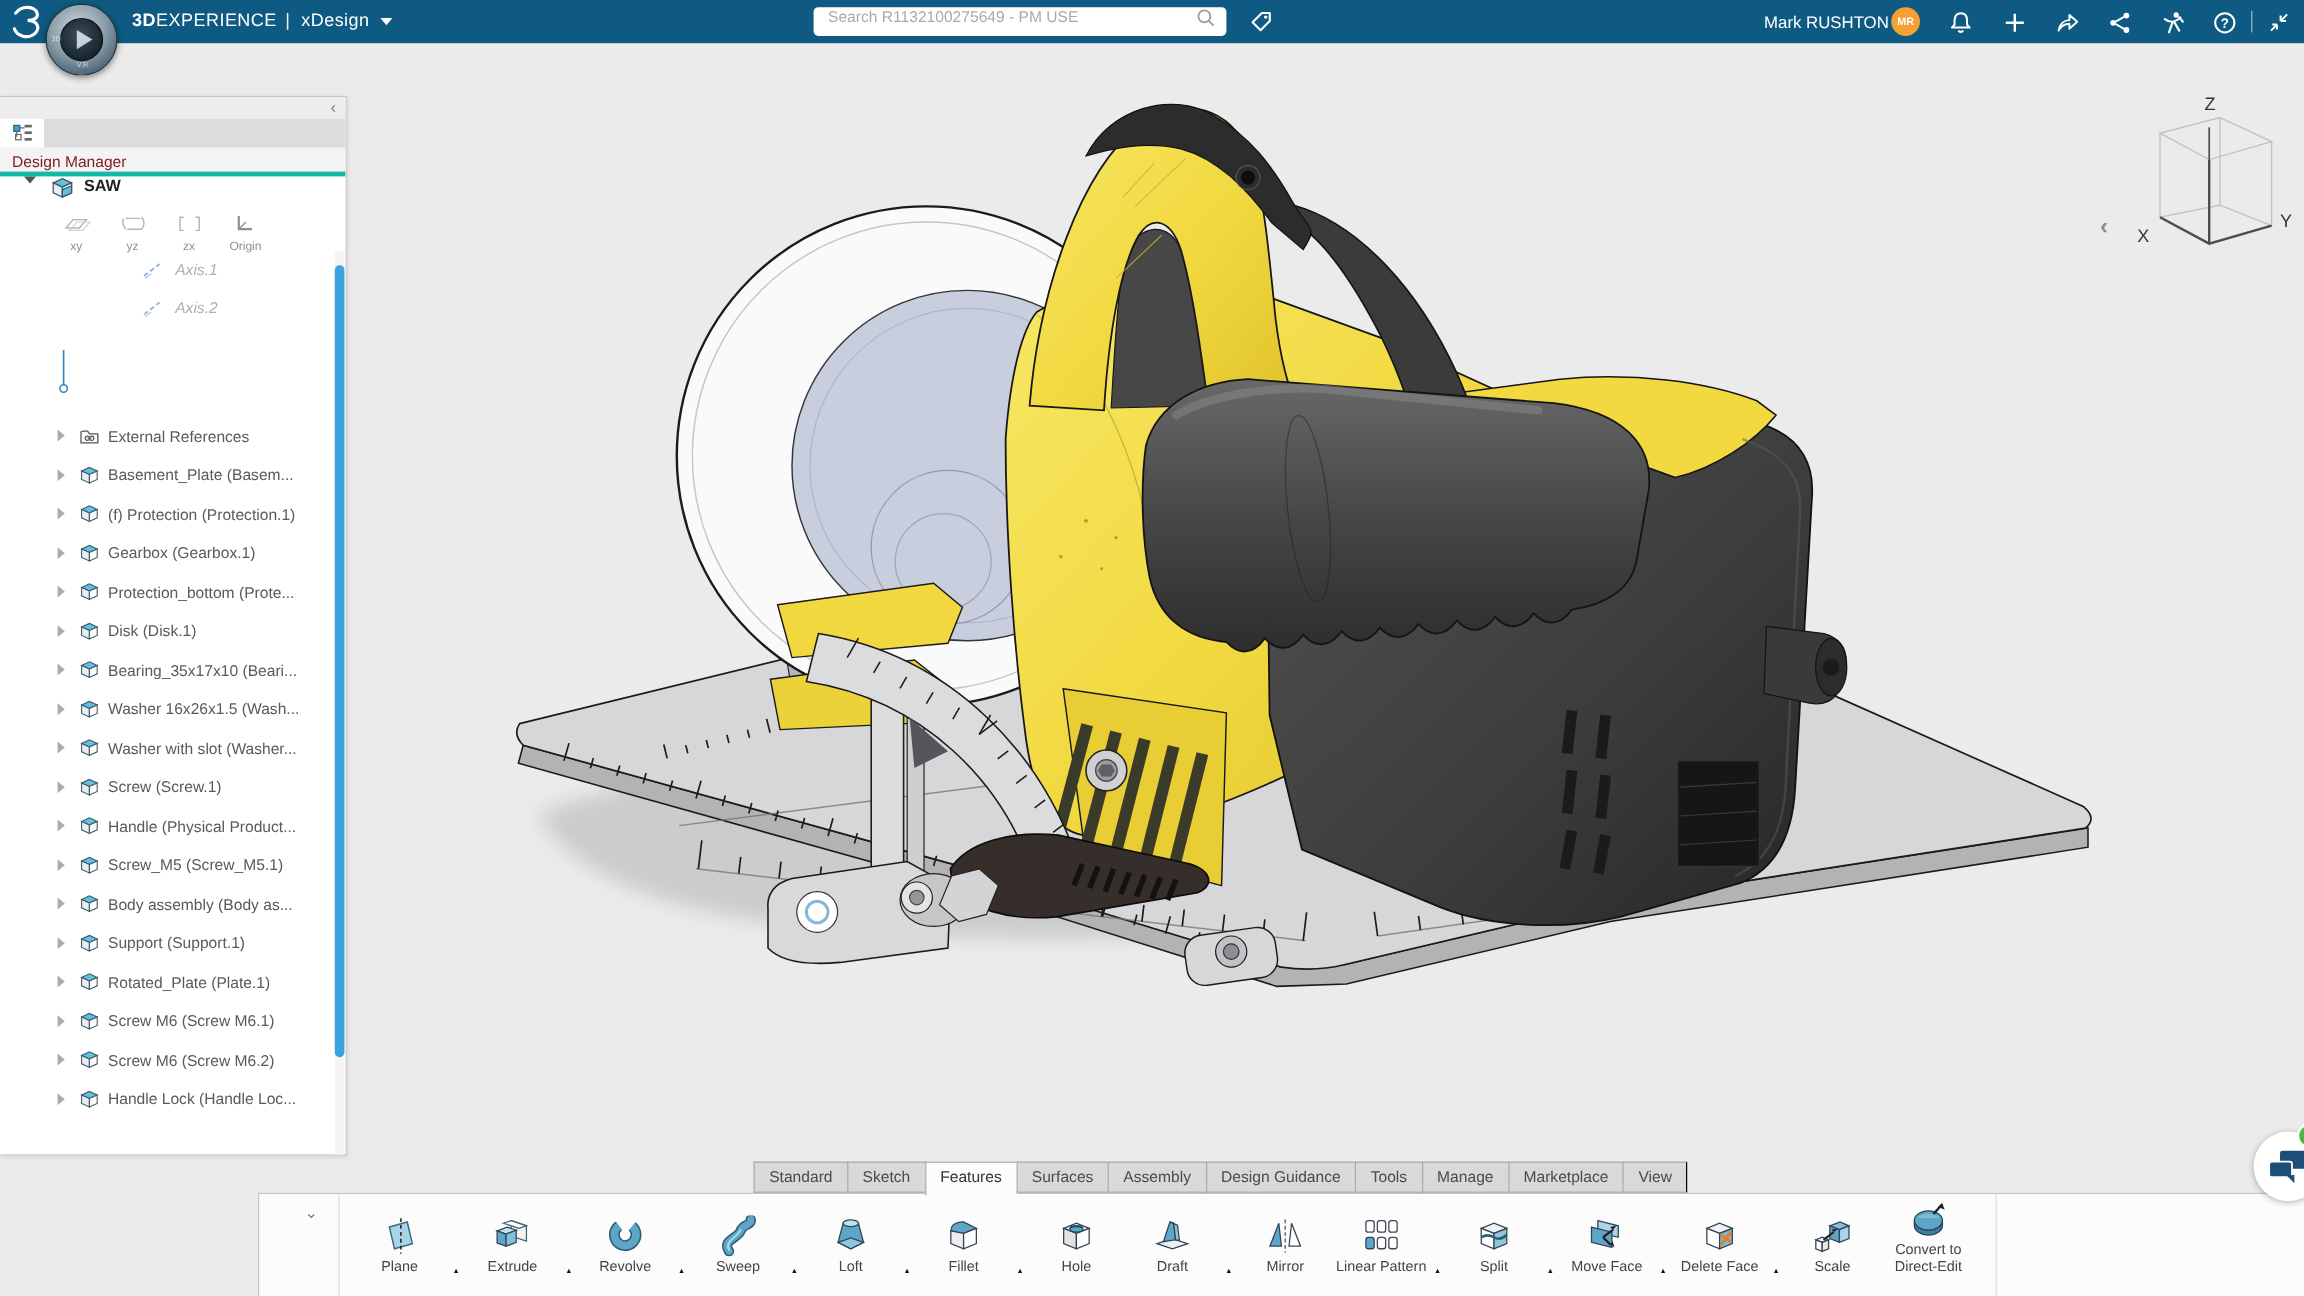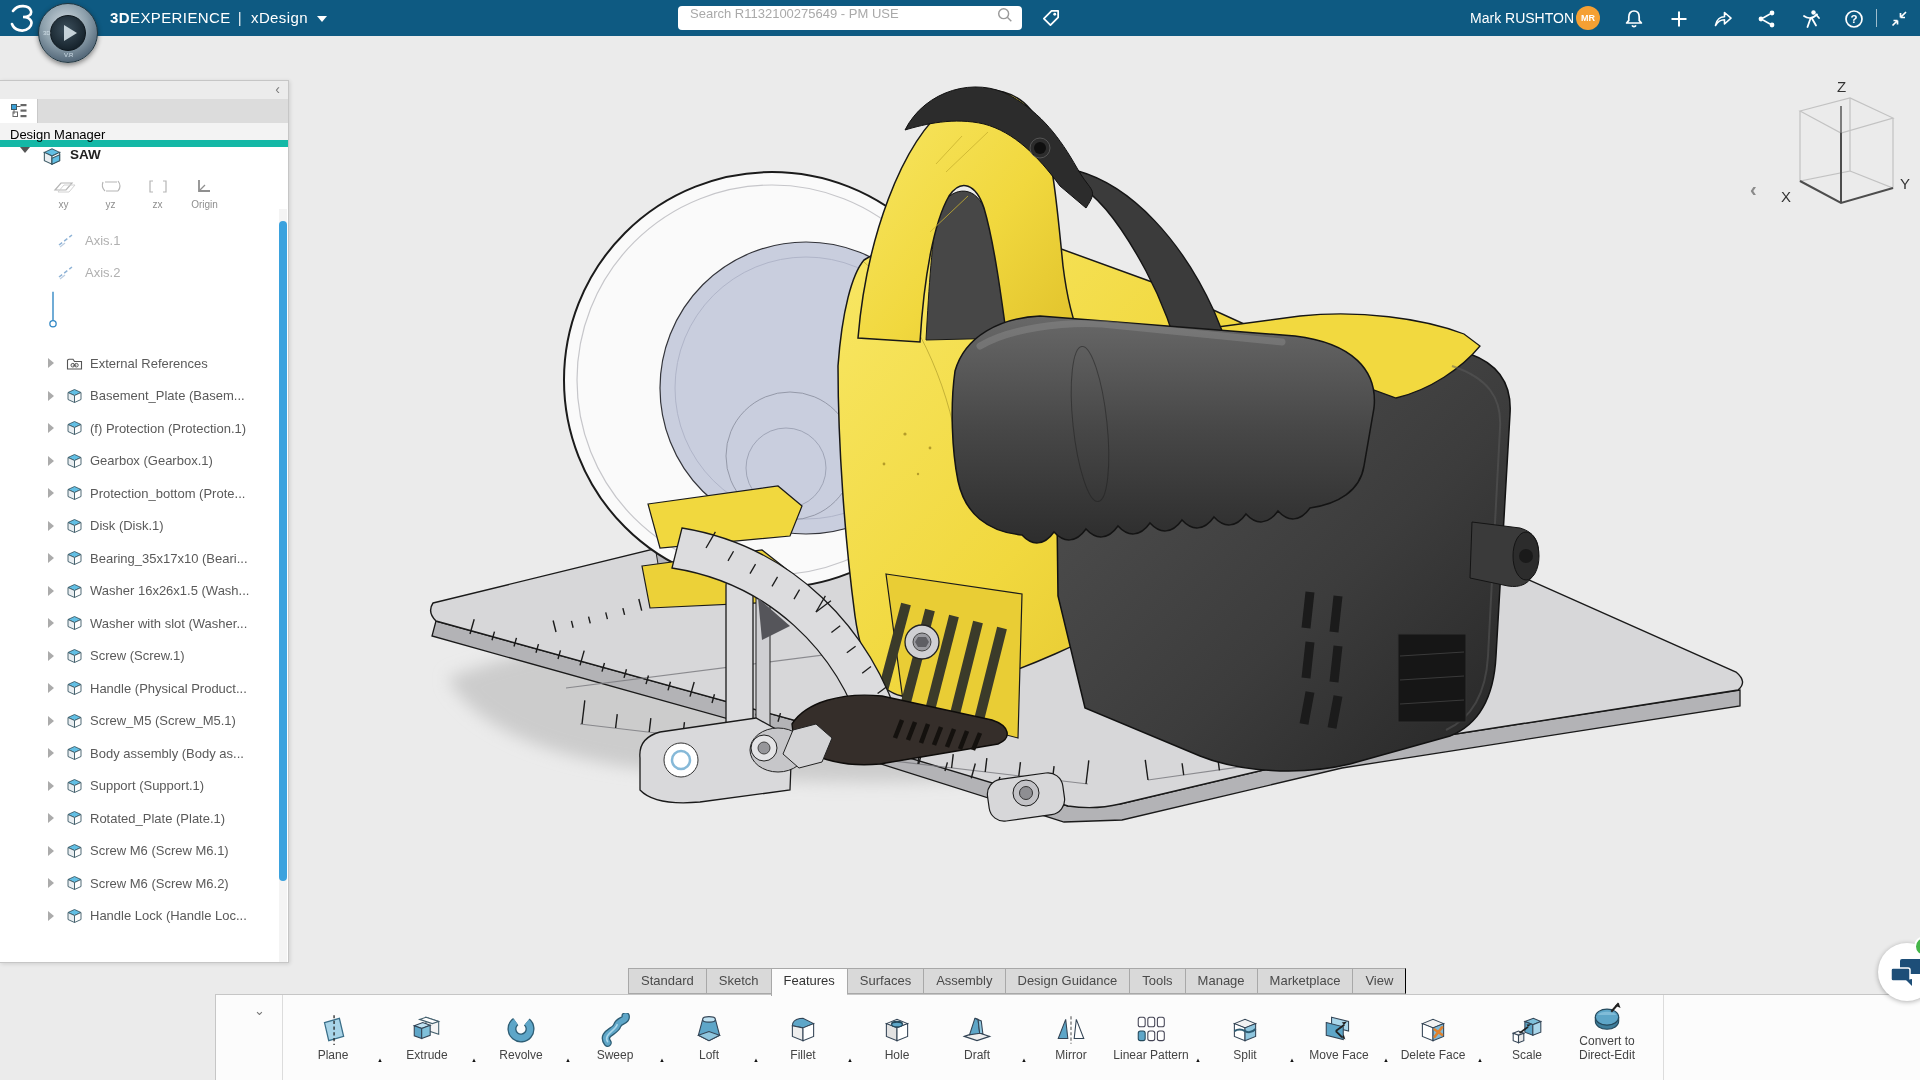--- a/index.html
+++ b/index.html
@@ -58,31 +58,31 @@
 
   
   .sidebar { position:absolute; left:0; top:80px; width:289px; height:883px; background:#fff;
              border:1px solid #c6c6c6; border-left:none; z-index:20; overflow:hidden;
              box-shadow:1px 1px 4px rgba(0,0,0,.12); }
   .sb-row1 { height:18px; background:#ececec; position:relative; }
   .sb-collapse { position:absolute; right:8px; top:0px; color:#7a7a7a; font-size:14px; cursor:pointer; }
   .sb-tabs { height:24px; background:#dcdcdc; position:relative; }
   .sb-tab { position:absolute; left:0; top:0; width:38px; height:24px; background:#fff;
             border-right:1px solid #c9c9c9; display:flex; align-items:center; justify-content:center; cursor:pointer; }
-  .sb-title { height:24px; background:#f3f3f3; color:#000000; font-size:13px; line-height:24px;
-              padding-left:10px; border-bottom:7px solid #14b8a6; }
+  .sb-title { height:24px; background:#f3f3f3; color:#7f1d1d; font-size:13px; line-height:24px;
+              padding-left:10px; border-bottom:4px solid #14b8a6; }
   .tree { position:relative; height:817px; }
   .root-row { display:flex; align-items:flex-start; height:28px; padding-left:20px; cursor:pointer; }
   .root-row .caret { width:0; height:0; border-left:5px solid transparent; border-right:5px solid transparent;
               border-top:6px solid #555; margin-right:12px; }
   .root-row .rlabel { font-size:13.5px; font-weight:bold; color:#222; margin-left:8px; }
   .planes { display:flex; padding-left:40px; margin-top:4px; }
   .plane-cell { width:47px; text-align:center; cursor:pointer; }
   .plane-cell .plbl { font-size:10px; color:#8f8f8f; margin-top:1px; }
-  .axisrow { display:flex; align-items:flex-end; height:32px; padding-left:57px; cursor:pointer; }
+  .axisrow { display:flex; align-items:flex-start; height:32px; padding-left:118px; cursor:pointer;font-style:italic; }
   .axisrow .albl { font-size:13px; color:#b0b0b0; margin-left:10px; }
   .insert-indicator { position:absolute; left:49px; top:134px; width:8px; height:58px; z-index:2; }
   .tree-rows { position:absolute; left:0; top:200px; right:6px; }
   .tree-row { display:flex; align-items:center; height:32.5px; padding-left:48px; cursor:pointer; white-space:nowrap; }
   .tw { width:0; height:0; border-top:5px solid transparent; border-bottom:5px solid transparent;
         border-left:6px solid #ababab; margin-right:12px; flex:none; }
   .ticon { width:18px; flex:none; margin-right:6px; display:flex; }
   .tlabel { font-size:13px; color:#5a5a5a; overflow:hidden; }
   .sb-scrolltrack { position:absolute; right:1px; top:128px; width:8px; height:828px; background:#f4f4f4; }
   .sb-scrollthumb { position:absolute; right:1px; top:140px; width:8px; height:660px; background:#3ba2de;

